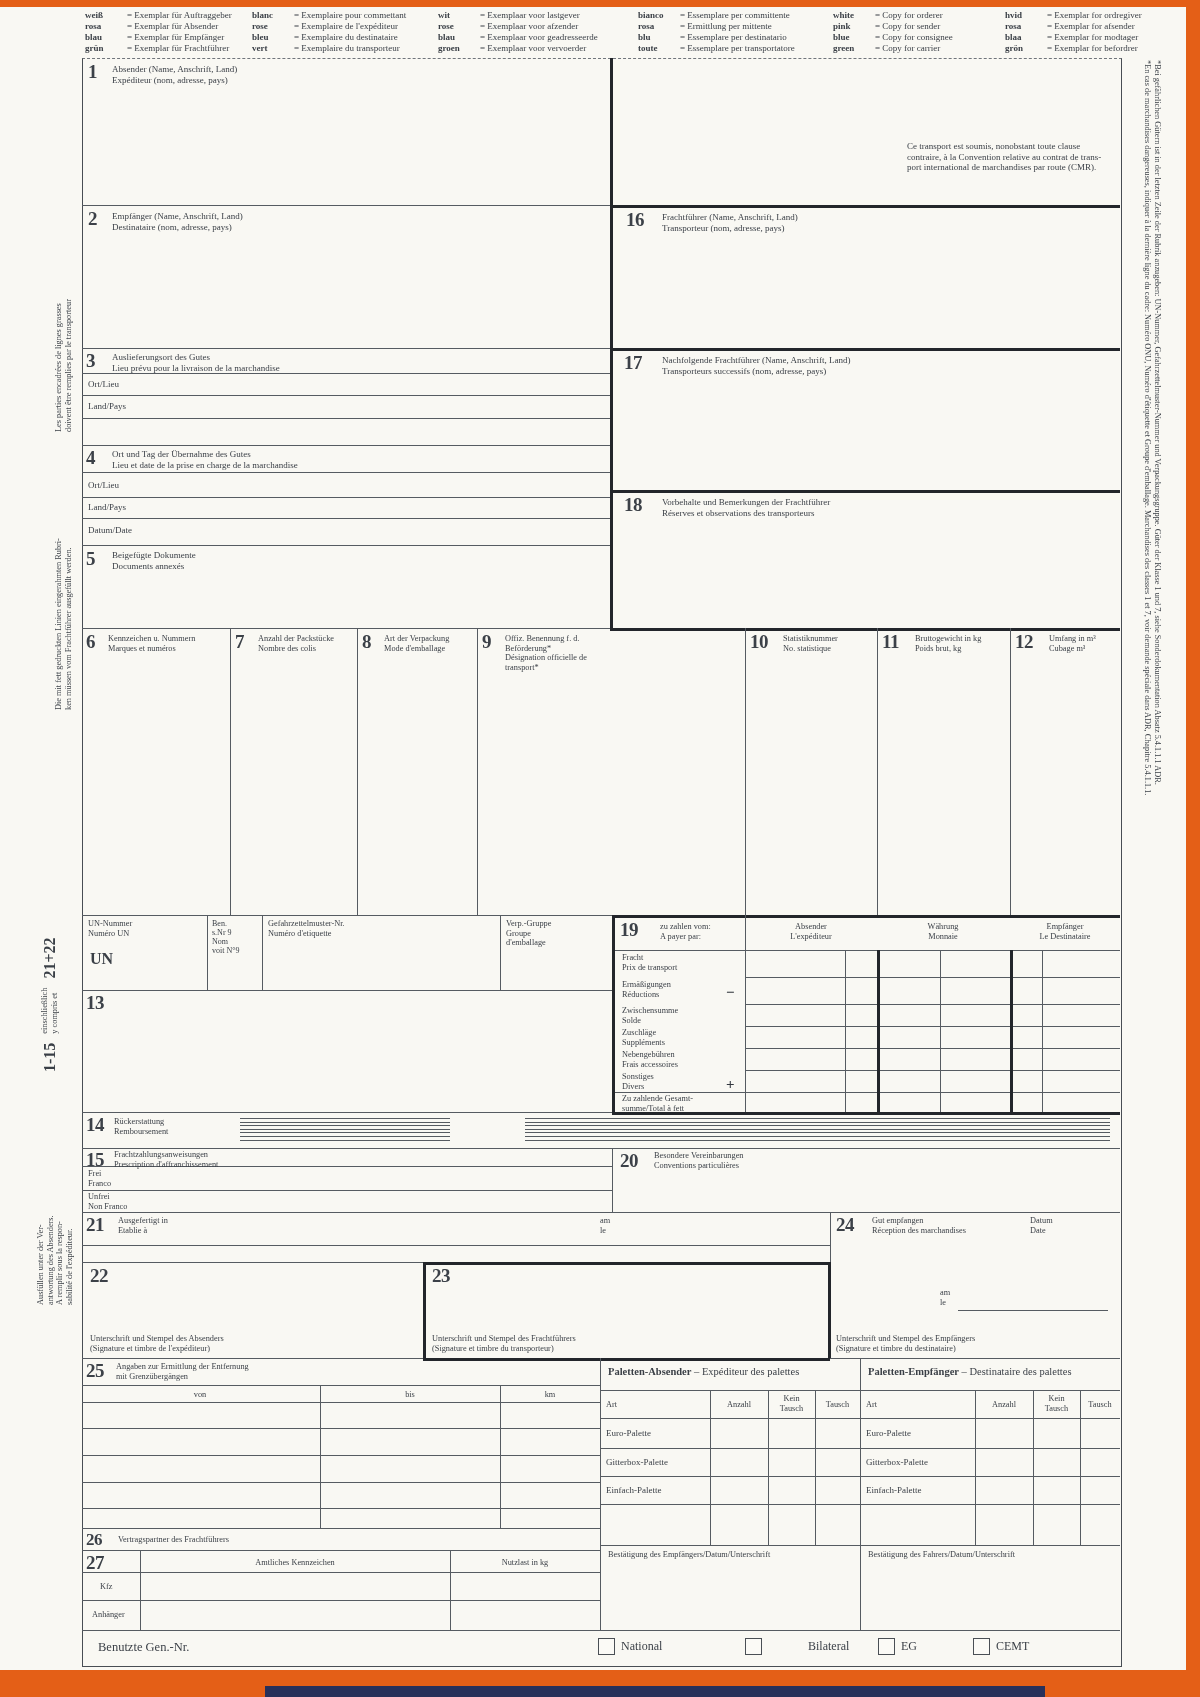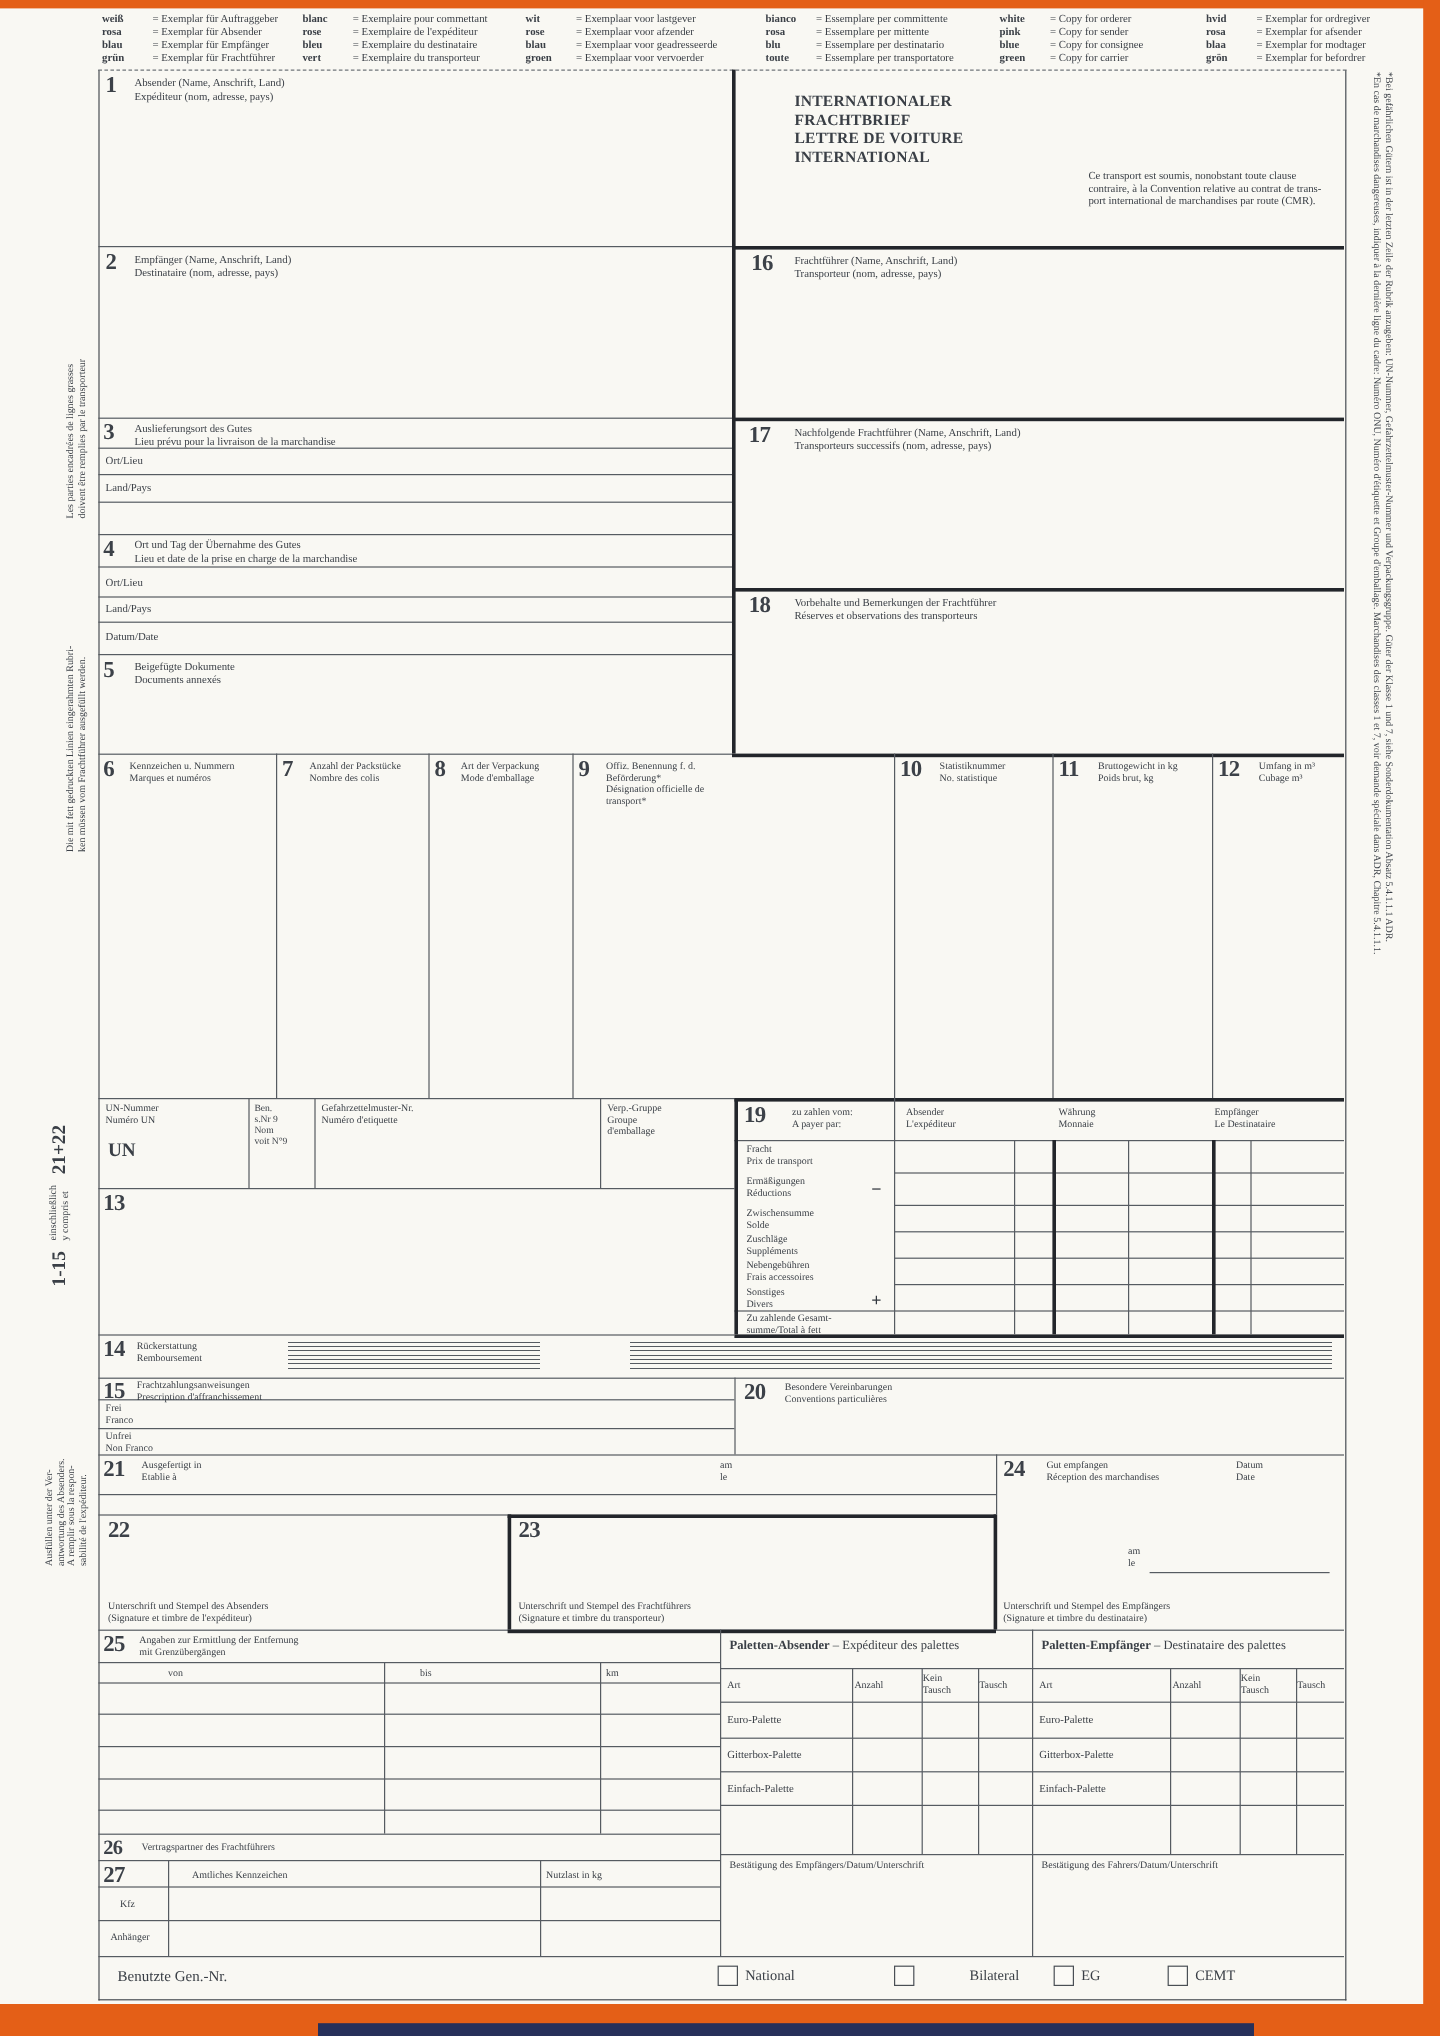--- a/index.html
+++ b/index.html
@@ -13,21 +13,21 @@
   .N{font-weight:bold;font-size:19px;line-height:19px;color:#3c4148;letter-spacing:-0.5px;}
   .L{font-size:9px;line-height:10.5px;color:#3c4148;}
   .L8{font-size:8.3px;line-height:9.5px;color:#3c4148;}
   .big{font-weight:bold;font-size:16px;}
   .ttl{font-weight:bold;font-size:13px;line-height:15.5px;letter-spacing:0.2px;}
   .leg{font-size:9px;line-height:11px;white-space:nowrap;}
   .leg b{display:inline-block;width:42px;font-weight:bold;}
   .hatch{background:repeating-linear-gradient(180deg,#565b61 0 1px,transparent 1px 3.6px);}
   .rot-ccw{transform:rotate(-90deg);transform-origin:0 0;}
   .rot-cw{transform:rotate(90deg);transform-origin:0 0;}
-  .ctr{}
+  .ctr{text-align:center;}
   .cb{width:15px;height:15px;border:1.2px solid #4a4f55;background:#fbfaf6;}
   .sign{font-weight:bold;font-size:15px;color:#33383f;}
   i{display:block;}
 </style>
 </head>
 <body>
 
 <div class="page">
 
   <div class="A" id="bar-top" style="left:0;top:0;width:1200px;height:7px;background:#e45f17"></div>
@@ -48,21 +48,21 @@
     <div><b>vert</b><span>= Exemplaire du transporteur</span></div>
   </div>
   <div class="A leg" style="left:438px;top:10px">
     <div><b>wit</b><span>= Exemplaar voor lastgever</span></div>
     <div><b>rose</b><span>= Exemplaar voor afzender</span></div>
     <div><b>blau</b><span>= Exemplaar voor geadresseerde</span></div>
     <div><b>groen</b><span>= Exemplaar voor vervoerder</span></div>
   </div>
   <div class="A leg" style="left:638px;top:10px">
     <div><b>bianco</b><span>= Essemplare per committente</span></div>
-    <div><b>rosa</b><span>= Essemplare per mittente</span></div>
+    <div><b>rosa</b><span>= Ermittlung per mittente</span></div>
     <div><b>blu</b><span>= Essemplare per destinatario</span></div>
     <div><b>toute</b><span>= Essemplare per transportatore</span></div>
   </div>
   <div class="A leg" style="left:833px;top:10px">
     <div><b>white</b><span>= Copy for orderer</span></div>
     <div><b>pink</b><span>= Copy for sender</span></div>
     <div><b>blue</b><span>= Copy for consignee</span></div>
     <div><b>green</b><span>= Copy for carrier</span></div>
   </div>
   <div class="A leg" style="left:1005px;top:10px">
@@ -189,24 +189,20 @@
   <i class="A VL" style="left:710px;top:1390px;height:155px"></i>
   <i class="A VL" style="left:768px;top:1390px;height:155px"></i>
   <i class="A VL" style="left:815px;top:1390px;height:155px"></i>
   <i class="A VL" style="left:975px;top:1390px;height:155px"></i>
   <i class="A VL" style="left:1033px;top:1390px;height:155px"></i>
   <i class="A VL" style="left:1080px;top:1390px;height:155px"></i>
 
   <span class="A N" style="left:88px;top:62px">1</span>
   <span class="A L" style="left:112px;top:64px"><span>Absender (Name, Anschrift, Land)</span><br><span>Expéditeur (nom, adresse, pays)</span></span>
 
-  <div class="A ttl" style="left:662px;top:76px">
-    <span>INTERNATIONALER</span><br><span>FRACHTBRIEF</span><br>
-    <span>LETTRE DE VOITURE</span><br><span>INTERNATIONAL</span>
-  </div>
   <div class="A L" style="left:907px;top:141px;width:205px">Ce transport est soumis, nonobstant toute clause contraire, à la Con­vention relative au contrat de trans­port international de marchandises par route (CMR).</div>
 
   <span class="A N" style="left:88px;top:209px">2</span>
   <span class="A L" style="left:112px;top:211px"><span>Empfänger (Name, Anschrift, Land)</span><br><span>Destinataire (nom, adresse, pays)</span></span>
 
   <span class="A N" style="left:626px;top:210px">16</span>
   <span class="A L" style="left:662px;top:212px"><span>Frachtführer (Name, Anschrift, Land)</span><br><span>Transporteur (nom, adresse, pays)</span></span>
 
   <span class="A N" style="left:86px;top:351px">3</span>
   <span class="A L" style="left:112px;top:352px"><span>Auslieferungsort des Gutes</span><br><span>Lieu prévu pour la livraison de la marchandise</span></span>

